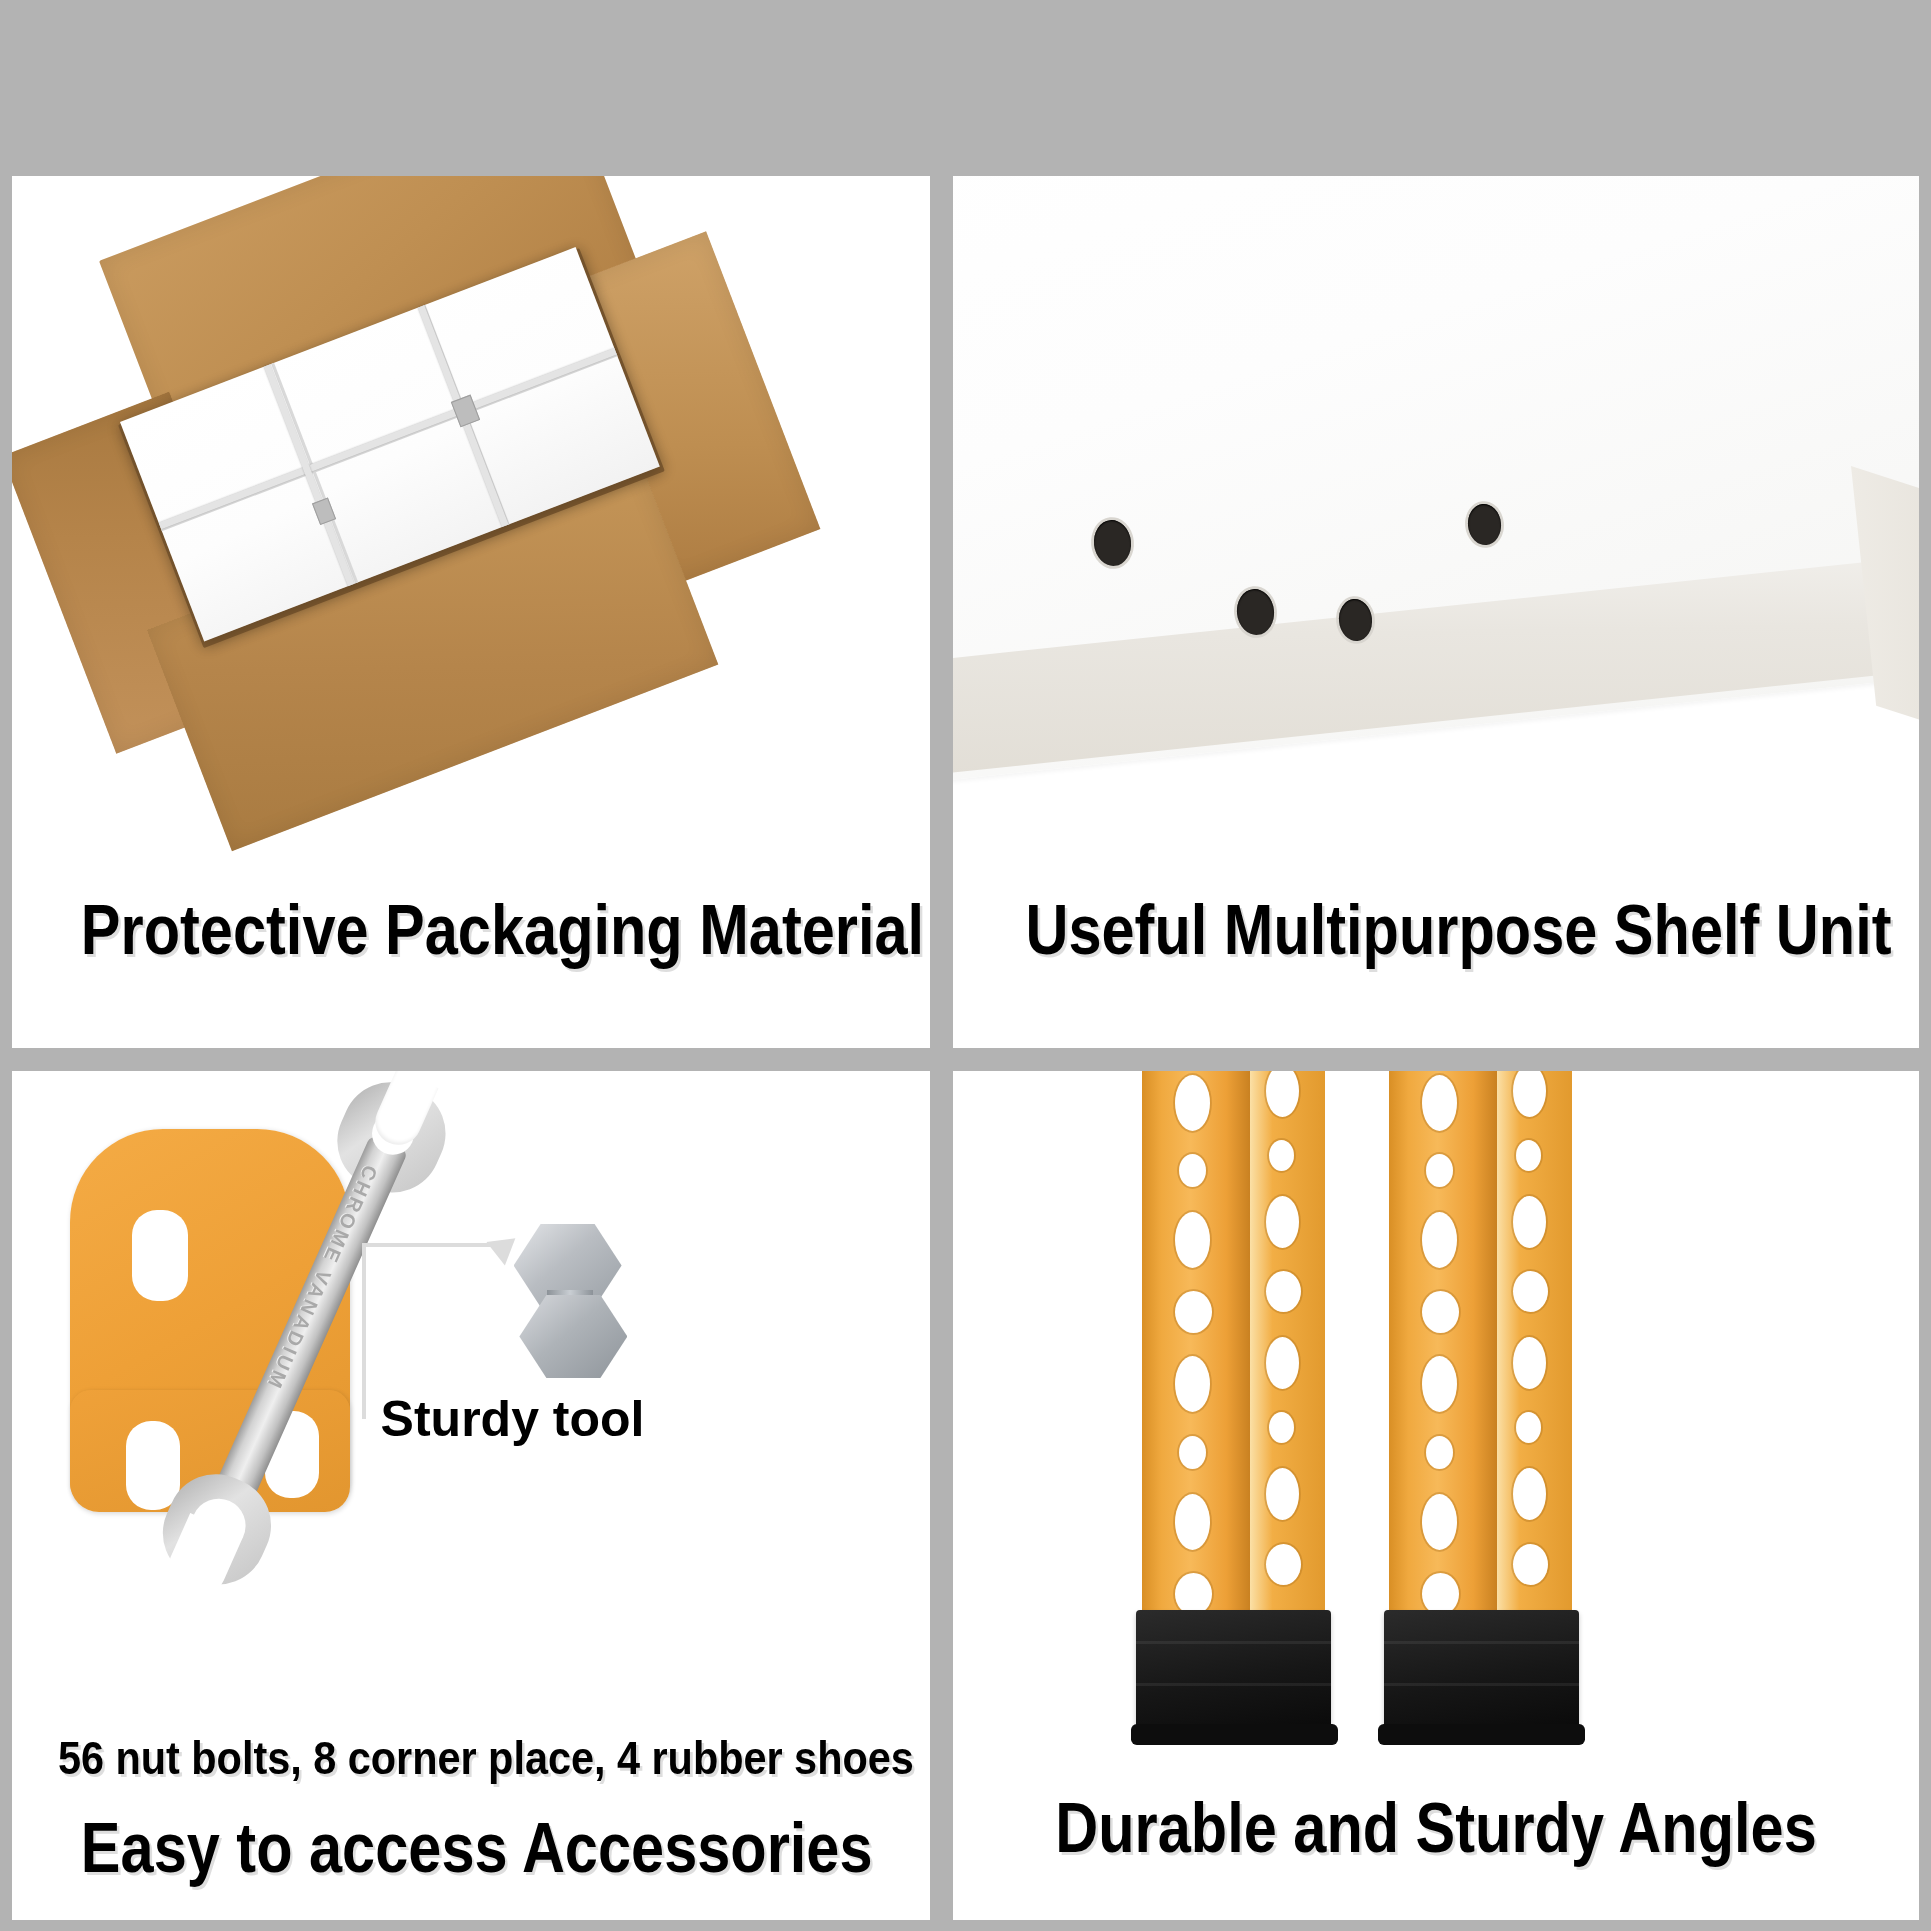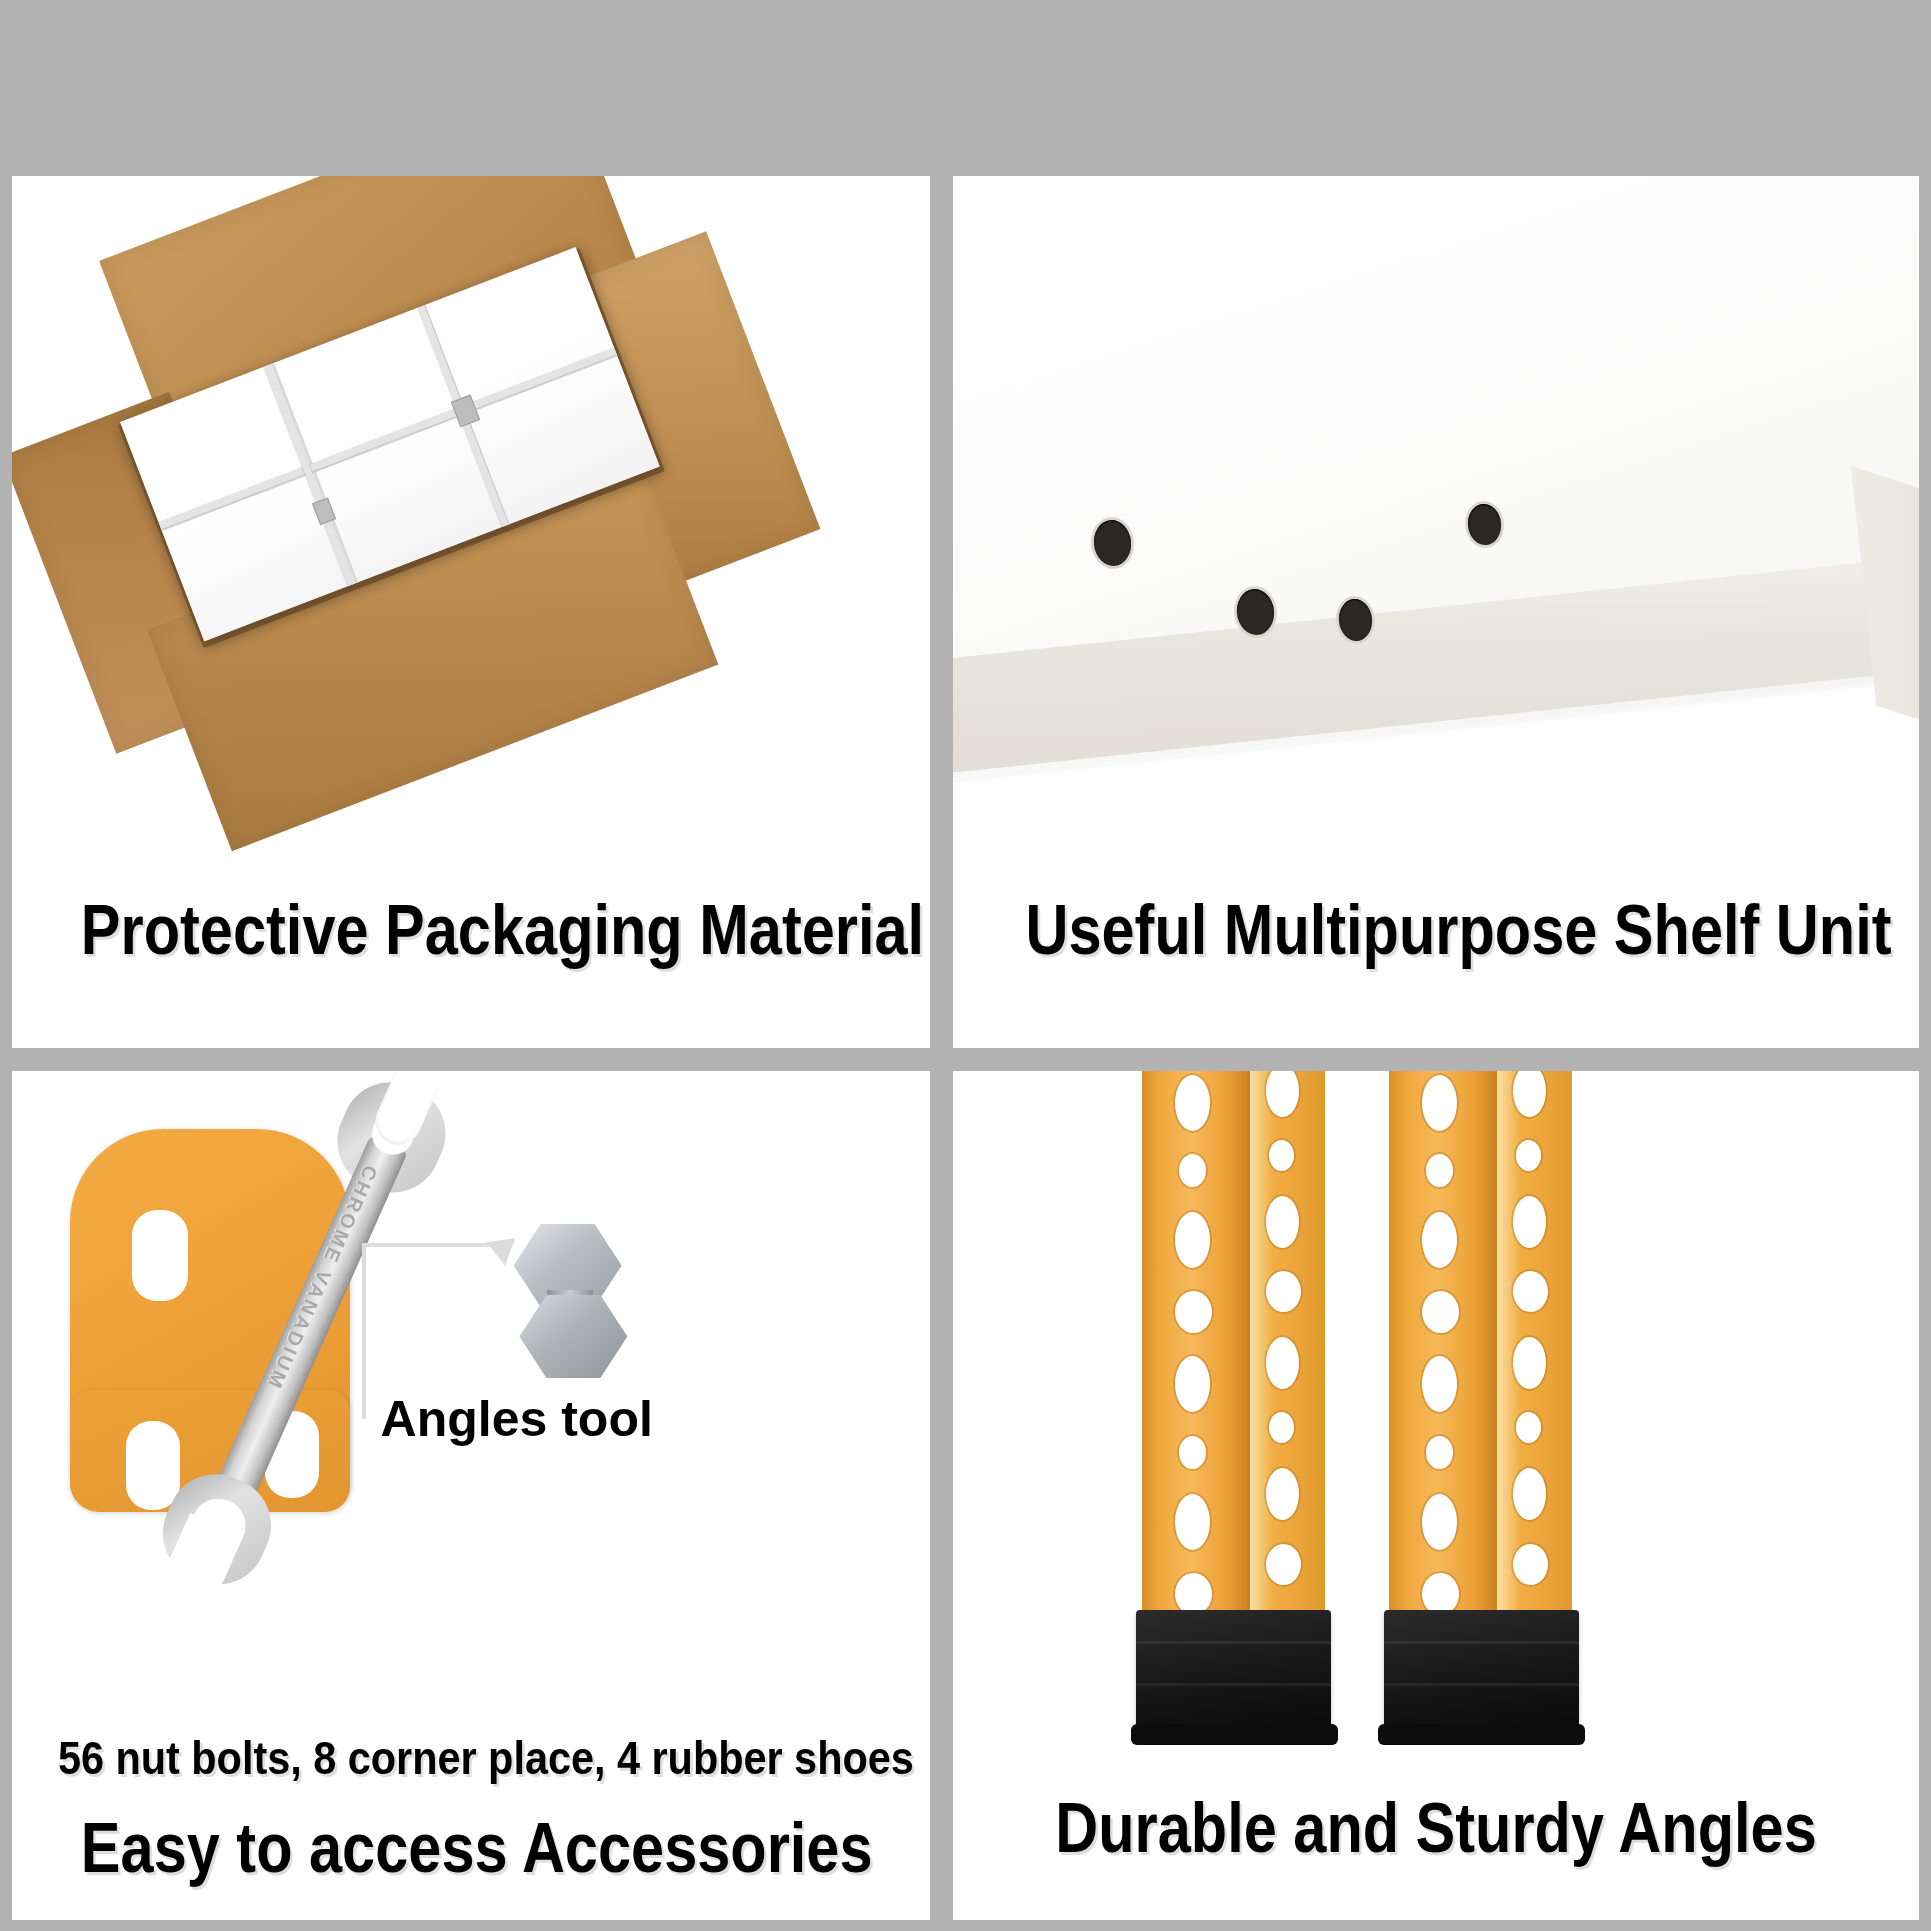--- a/index.html
+++ b/index.html
@@ -217,21 +217,21 @@
       </div>
 
       <div class="bolt" style="left:502px;top:153px;">
         <div class="hex top"></div>
         <div class="shank"></div>
         <div class="hex bottom"></div>
       </div>
 
       <div class="callout-line" style="left:350px;top:172px;width:141px;height:172px;"></div>
       <div class="callout-arrow" style="left:481px;top:160px;"></div>
-      <div class="fitting-label" style="left:369px;top:319px;">Angles tool</div>
+      <div class="fitting-label" style="left:369px;top:319px;">Sturdy tool</div>
     </div>
 
     <div class="caption cap-sub" style="top:664px;">56 nut bolts, 8 corner place, 4 rubber shoes</div>
     <div class="caption cap-main" style="top:742px;">Easy to access Accessories</div>
   </div>
 
   <div class="panel" id="p-br">
     <div class="photo">
 
       <div class="post" style="left:189px;width:183px;">

